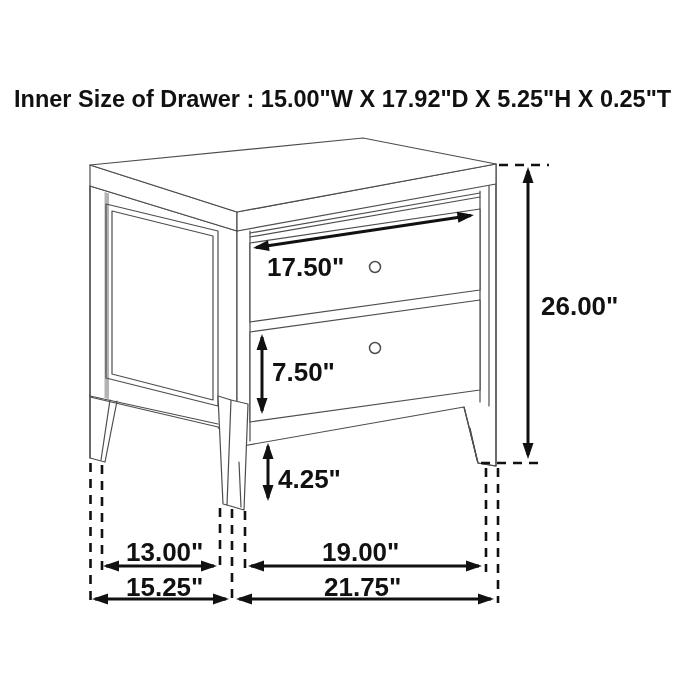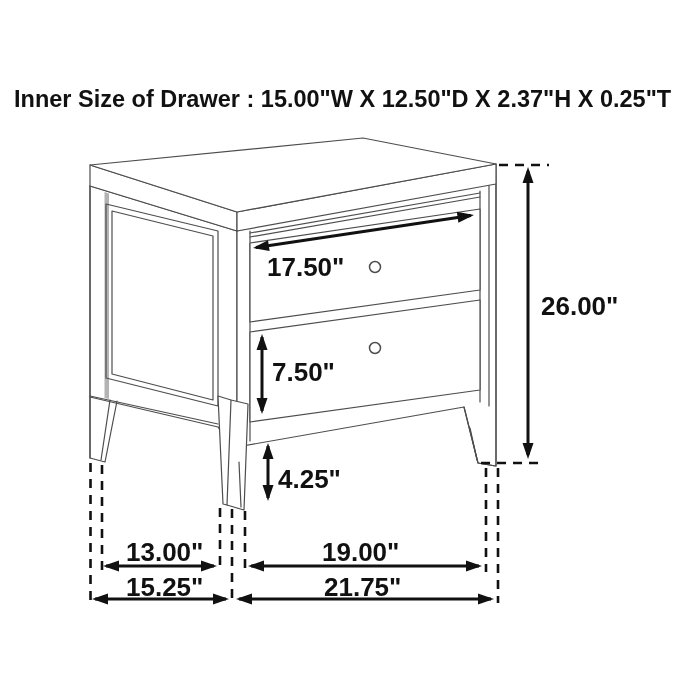--- a/index.html
+++ b/index.html
@@ -30,21 +30,21 @@
   .dimtext{
     font-family:"Liberation Sans", sans-serif;
     font-size:26px;font-weight:bold;fill:#111111;
   }
 </style>
 </head>
 <body>
 
 <div id="stage">
 
-  <div id="title">Inner Size of Drawer : 15.00"W X 12.50"D X 2.37"H X 0.25"T</div>
+  <div id="title">Inner Size of Drawer : 15.00"W X 17.92"D X 5.25"H X 0.25"T</div>
 
   <svg width="700" height="700" viewBox="0 0 700 700">
 
     <g>
 
       <polygon class="furnfill" points="90,186 237,231 237,450 218,427 90,397"></polygon>
 
       <polygon class="shade" points="104.5,192 109,193.5 109,399 104.5,398"></polygon>
 
       <polygon class="furn" points="106,204 218,231 218,406 106,378"></polygon>

